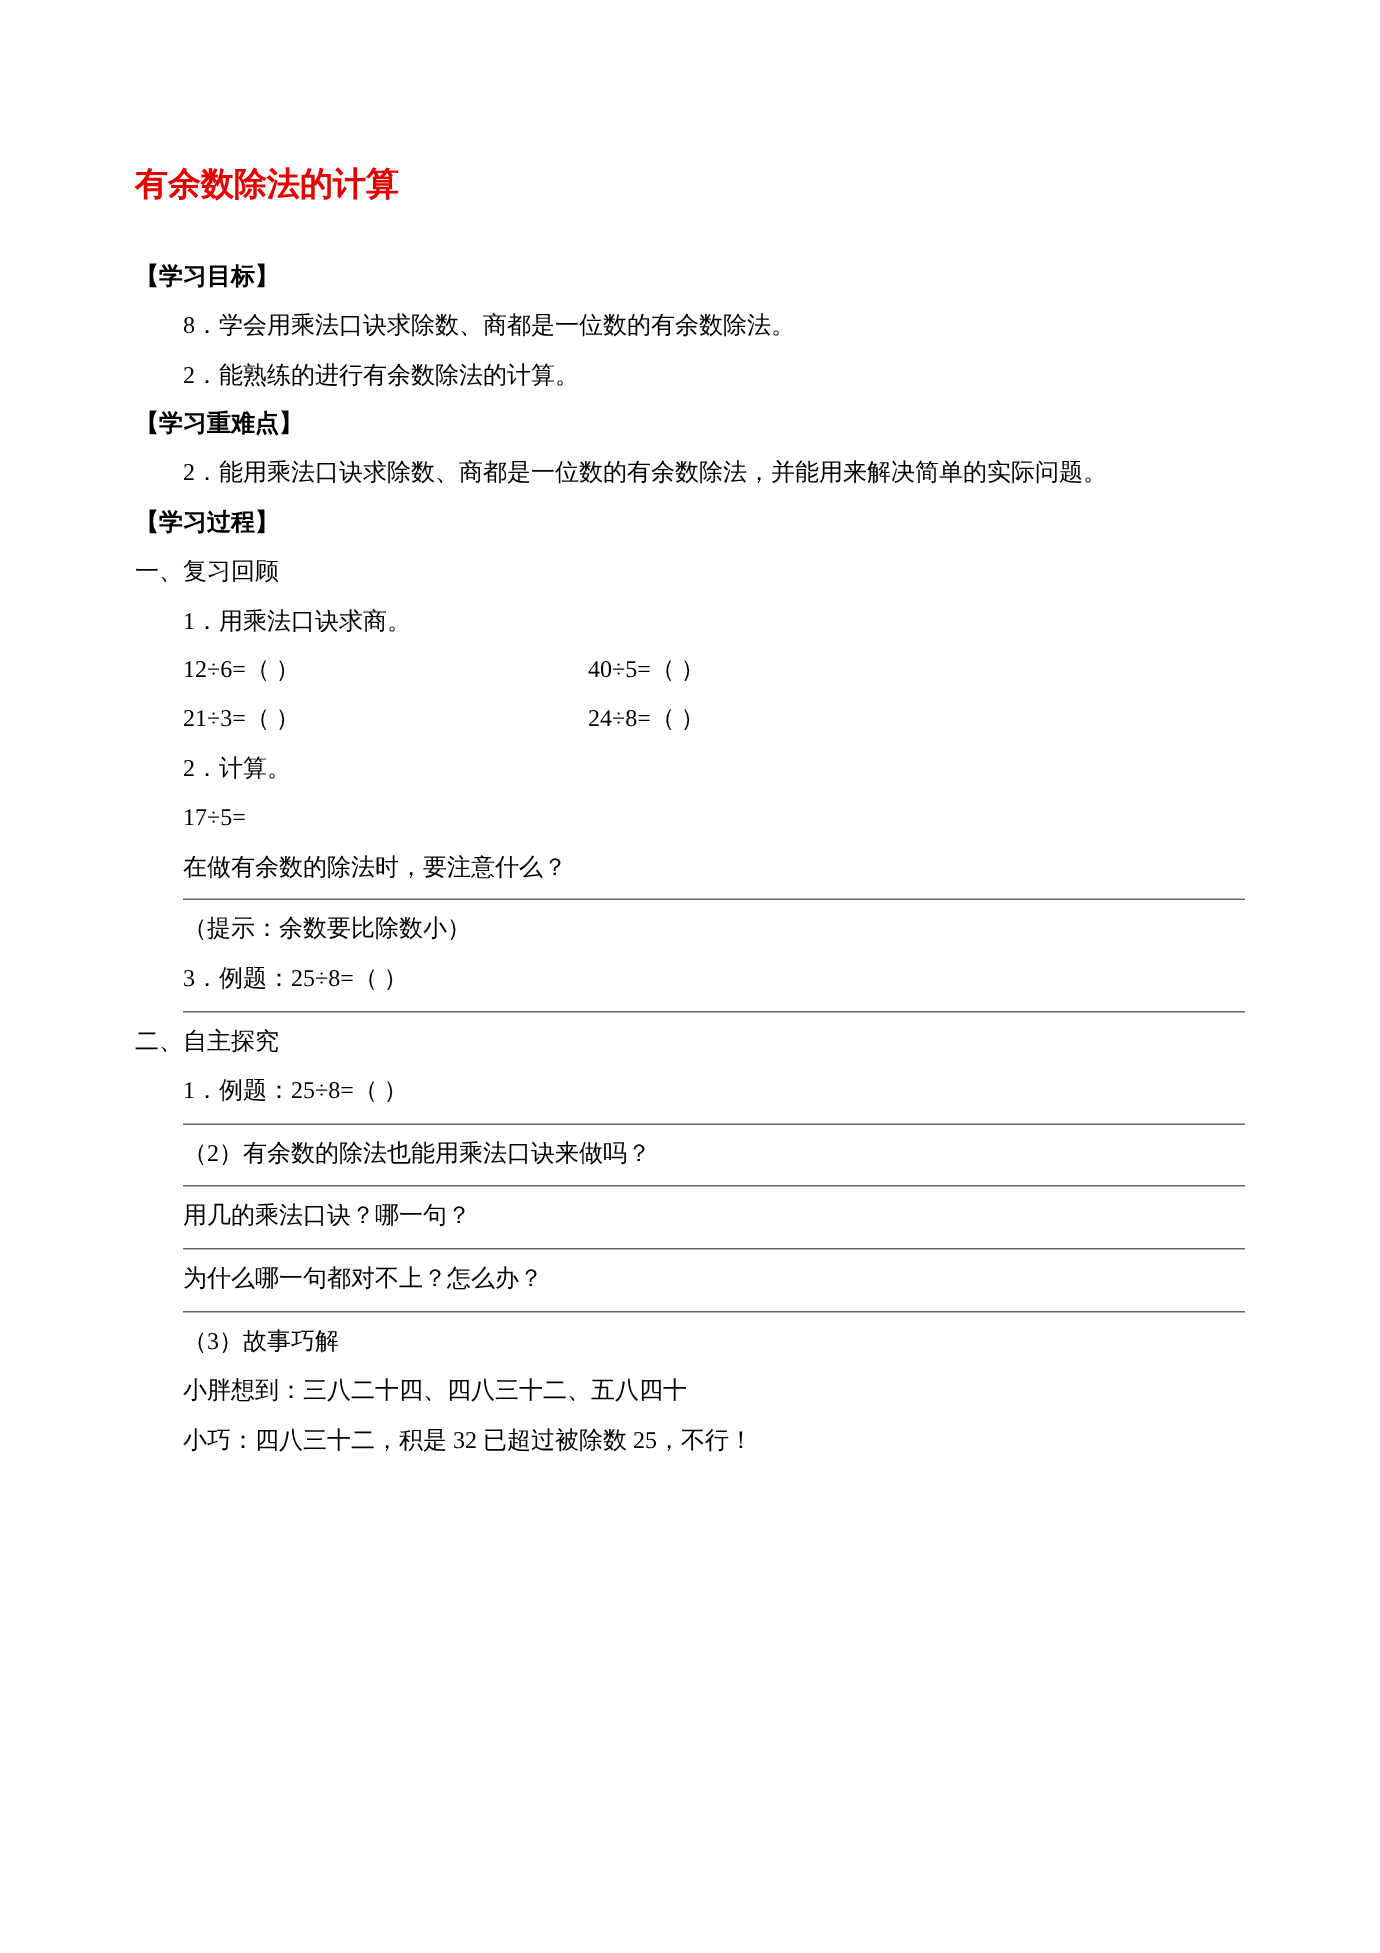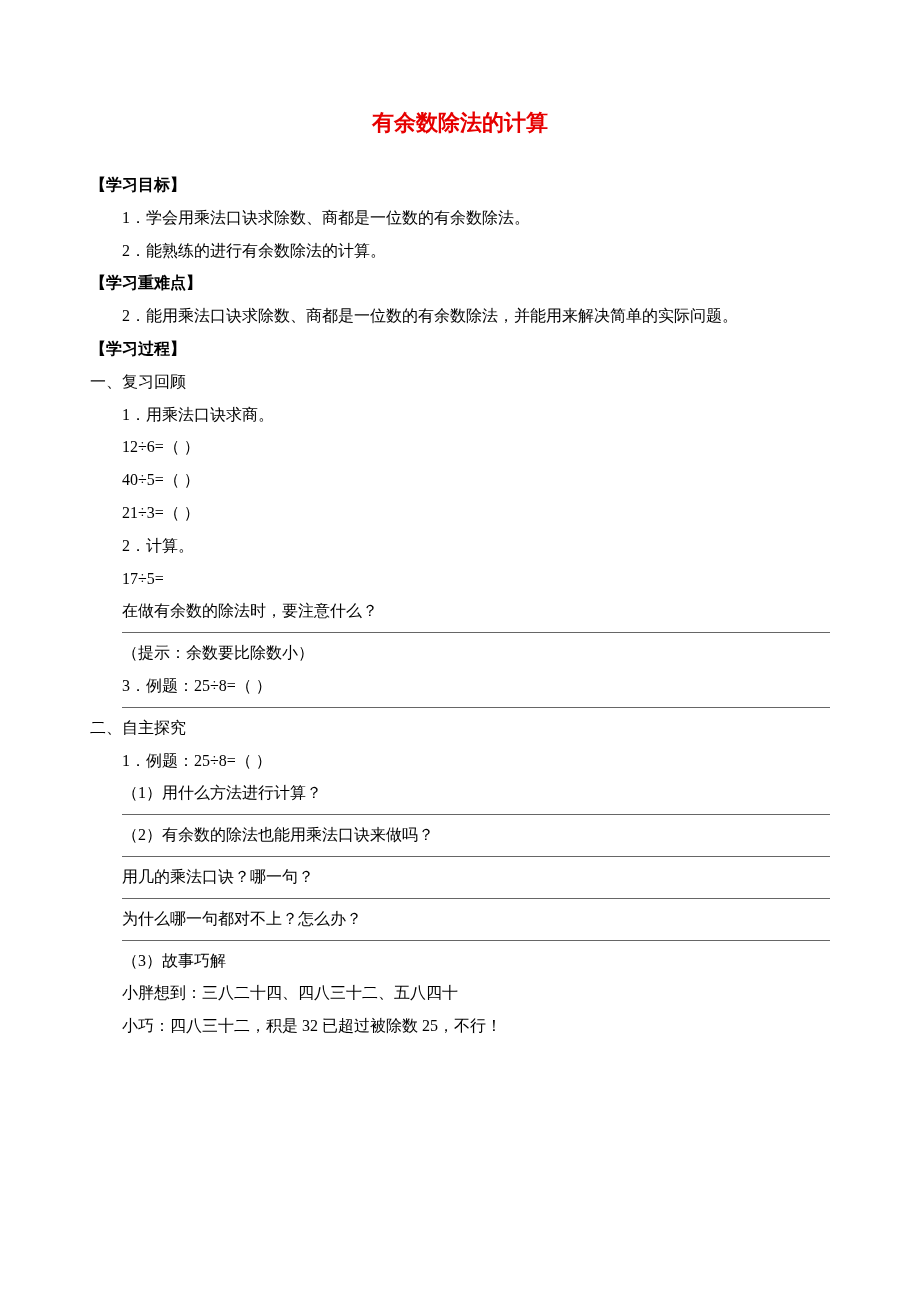--- a/index.html
+++ b/index.html
@@ -11,96 +11,95 @@
       background: #fff;
       font-family: "SimSun", "宋体", serif;
       width: 920px;
       min-height: 1302px;
       padding: 100px 90px 60px 90px;
       font-size: 16px;
       color: #000;
       line-height: 2.05;
     }
     .title {
-      text-align: center;
+      text-align: left;
       color: #e60000;
       font-weight: bold;
       font-size: 22px;
       margin-bottom: 24px;
       font-family: "SimSun", "宋体", serif;
     }
     .section-heading {
       font-weight: bold;
     }
     .indent-block {
       padding-left: 2em;
     }
     .blank-line {
       border-bottom: 1px solid #666;
       margin: 4px 0 4px 2em;
       height: 1px;
       width: calc(100% - 2em);
     }
     .two-col {
       display: flex;
-      flex-direction: column;
     }
     .two-col .col1 {
       width: 270px;
     }
     .two-col .col2 {
       flex: 1;
     }
     p {
       margin: 0;
     }
   </style>
 </head>
 <body>
 
 <div class="title">有余数除法的计算</div>
 
 <p class="section-heading">【学习目标】</p>
 <div class="indent-block">
-  <p>1．学会用乘法口诀求除数、商都是一位数的有余数除法。</p>
+  <p>8．学会用乘法口诀求除数、商都是一位数的有余数除法。</p>
   <p>2．能熟练的进行有余数除法的计算。</p>
 </div>
 
 <p class="section-heading">【学习重难点】</p>
 <div class="indent-block">
   <p>2．能用乘法口诀求除数、商都是一位数的有余数除法，并能用来解决简单的实际问题。</p>
 </div>
 
 <p class="section-heading">【学习过程】</p>
 
 <p>一、复习回顾</p>
 <div class="indent-block">
   <p>1．用乘法口诀求商。</p>
   <div class="two-col">
     <span class="col1">12÷6=（     ）</span>
     <span class="col2">40÷5=（     ）</span>
   </div>
   <div class="two-col">
     <span class="col1">21÷3=（     ）</span>
+    <span class="col2">24÷8=（     ）</span>
   </div>
   <p>2．计算。</p>
   <p>17÷5=</p>
   <p>在做有余数的除法时，要注意什么？</p>
 </div>
 <div class="blank-line"></div>
 <div class="indent-block">
   <p>（提示：余数要比除数小）</p>
   <p>3．例题：25÷8=（          ）</p>
 </div>
 <div class="blank-line"></div>
 
 <p>二、自主探究</p>
 <div class="indent-block">
   <p>1．例题：25÷8=（     ）</p>
-  <p>（1）用什么方法进行计算？</p>
 </div>
 <div class="blank-line"></div>
 <div class="indent-block">
   <p>（2）有余数的除法也能用乘法口诀来做吗？</p>
 </div>
 <div class="blank-line"></div>
 <div class="indent-block">
   <p>用几的乘法口诀？哪一句？</p>
 </div>
 <div class="blank-line"></div>

